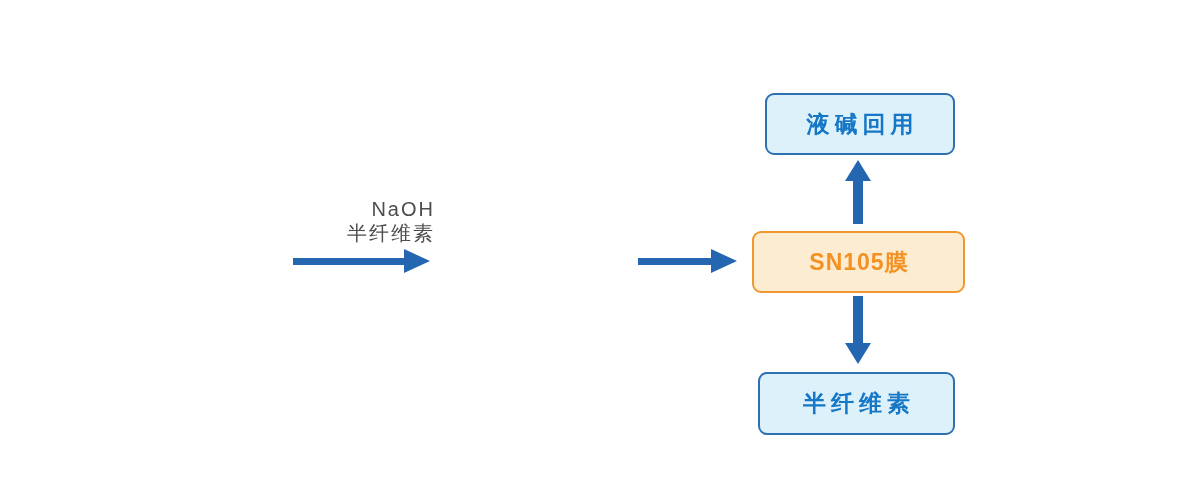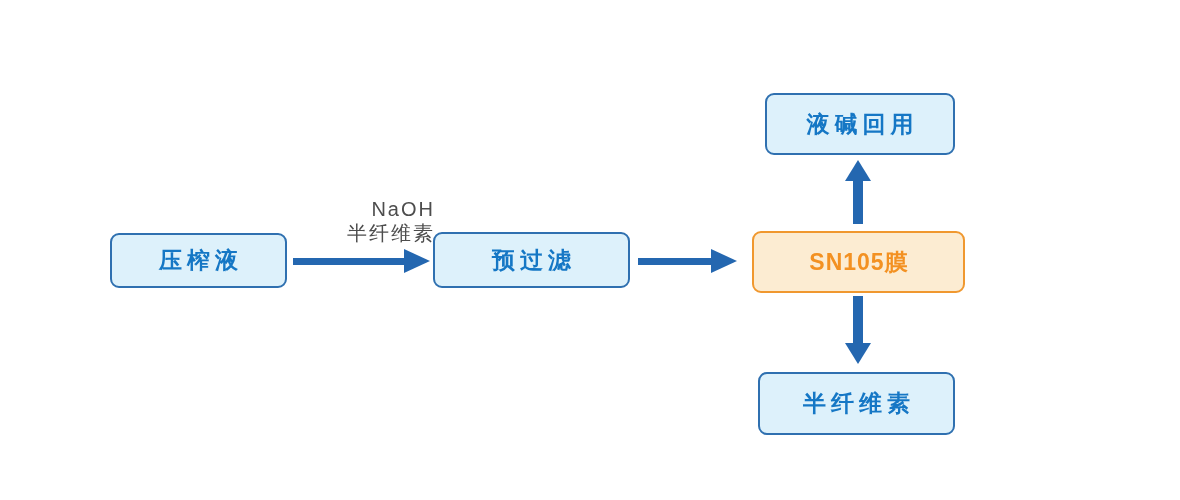--- a/index.html
+++ b/index.html
@@ -108,23 +108,21 @@
     line-height: 24px;
     font-weight: 400;
     letter-spacing: 2px;
   }
 </style>
 </head>
 <body>
 
 <div class="canvas">
 
-  <div class="node blue n-pressed">压榨液</div>
 
-  <div class="node blue n-prefilter">预过滤</div>
 
   <div class="node orange n-sn105">SN105膜</div>
 
   <div class="node blue n-alkali">液碱回用</div>
 
   <div class="node blue n-hemi">半纤维素</div>
 
   <div class="edge-label">
     <div>NaOH</div>
     <div>半纤维素</div>

